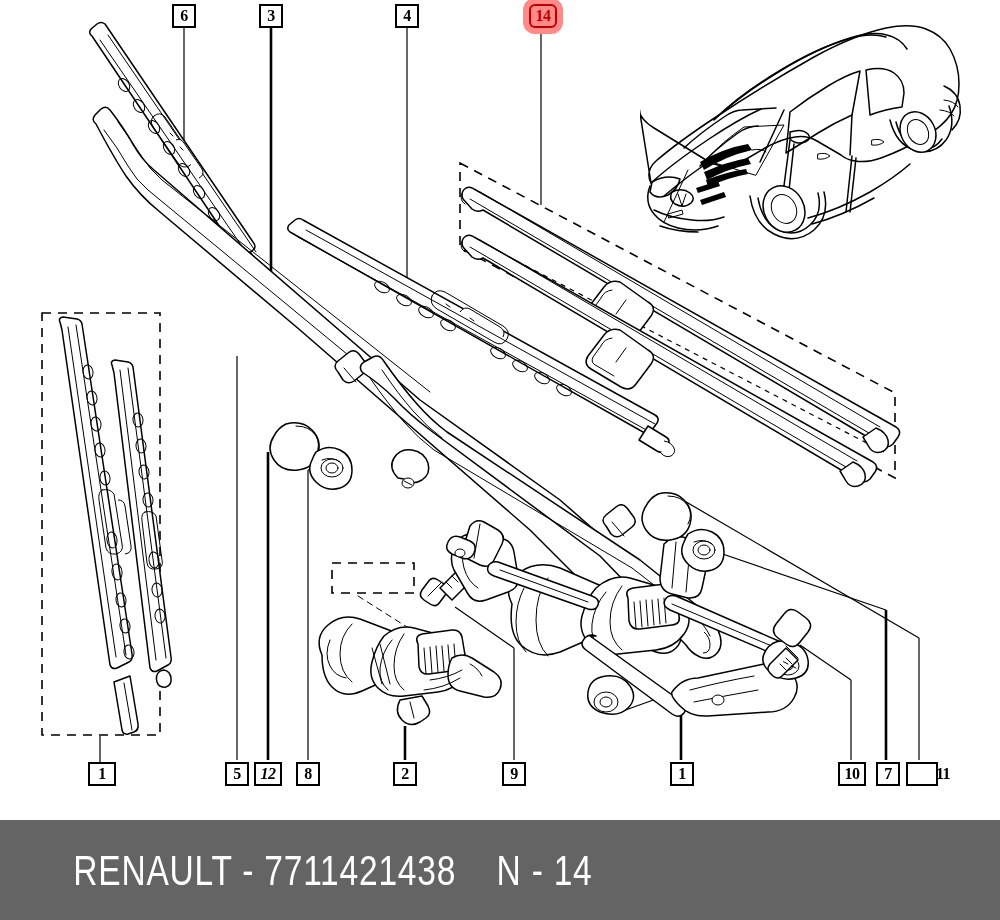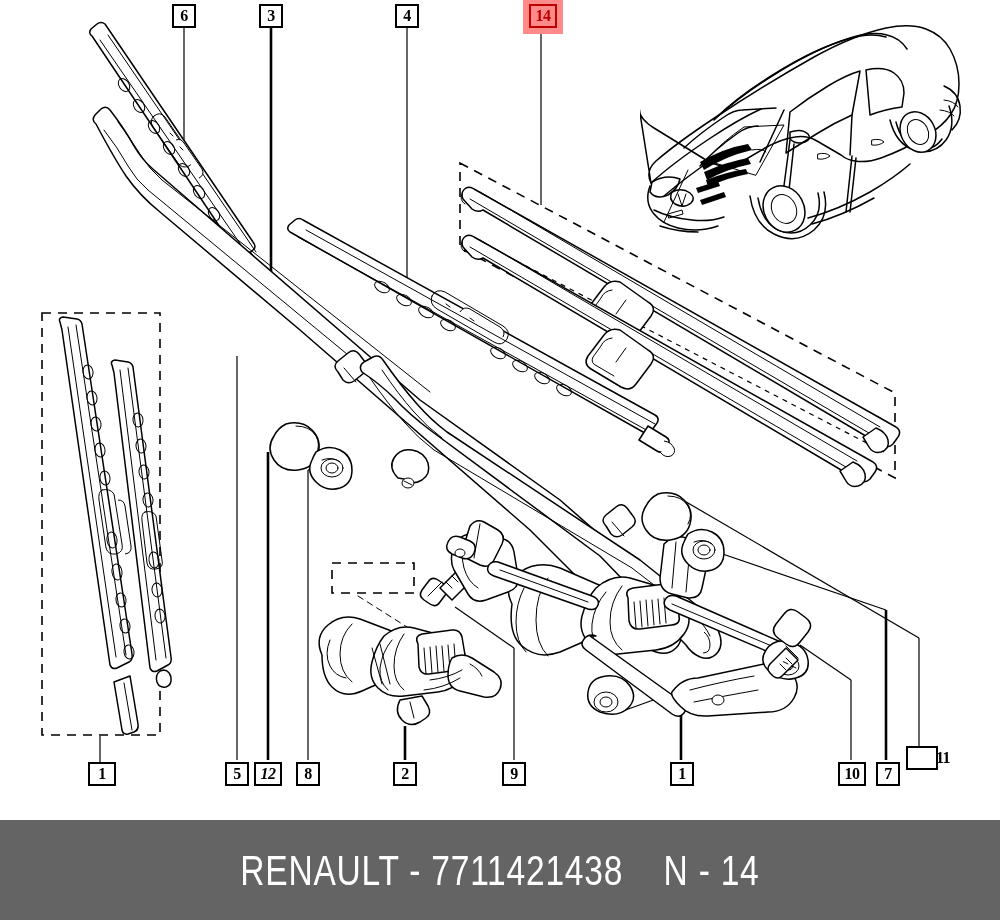--- a/index.html
+++ b/index.html
@@ -41,32 +41,33 @@
     z-index: 20;
   }
   .callout.wide {
     width: 28px;
   }
   .callout.highlight {
     border-color: #c00000;
     color: #c00000;
     background: #ff8a8a;
     box-shadow: 0 0 0 6px #ff8a8a;
+    border-radius: 6px;
   }
   
   #footer {
     position: absolute;
     left: 0;
     top: 820px;
     width: 1000px;
     height: 100px;
     background: #646464;
     display: flex;
     align-items: center;
-    justify-content: center;
+    justify-content: flex-start;
     z-index: 30;
   }
   #footer-text {
     color: #ffffff;
     font-family: "Liberation Sans", sans-serif;
     font-size: 43px;
     font-weight: normal;
     letter-spacing: 1px;
     white-space: pre;
     transform: scaleX(0.78);
@@ -498,19 +499,19 @@
 
   <div class="callout wide" style="left:88px;  top:762px;">1</div>
   <div class="callout" style="left:225px; top:762px;">5</div>
   <div class="callout wide" style="left:254px; top:762px;font-style:italic;">12</div>
   <div class="callout" style="left:296px; top:762px;">8</div>
   <div class="callout" style="left:393px; top:762px;">2</div>
   <div class="callout" style="left:502px; top:762px;">9</div>
   <div class="callout" style="left:670px; top:762px;">1</div>
   <div class="callout wide" style="left:838px; top:762px;">10</div>
   <div class="callout" style="left:876px; top:762px;">7</div>
-  <div class="callout wide" style="left:906px; top:746px;padding-left:28px;">11</div>
+  <div class="callout wide" style="left:906px; top:762px;padding-left:28px;">11</div>
 
   <div id="footer">
     <span id="footer-text">RENAULT - 7711421438    N - 14</span>
   </div>
 
 </div>
 
 </body></html>

